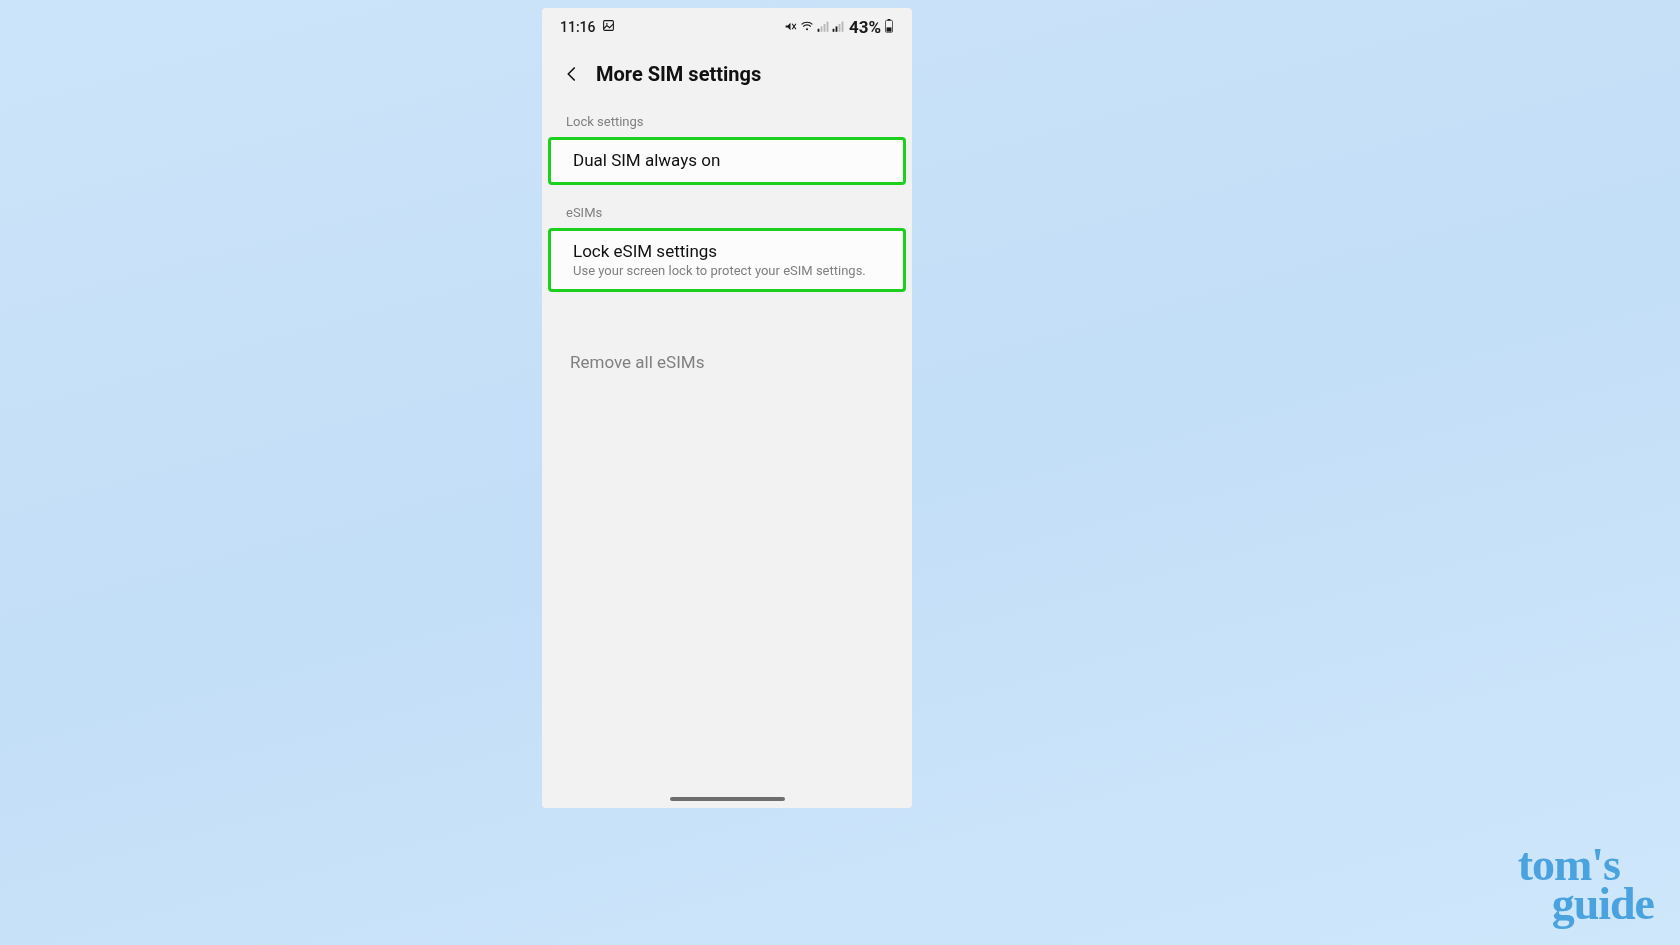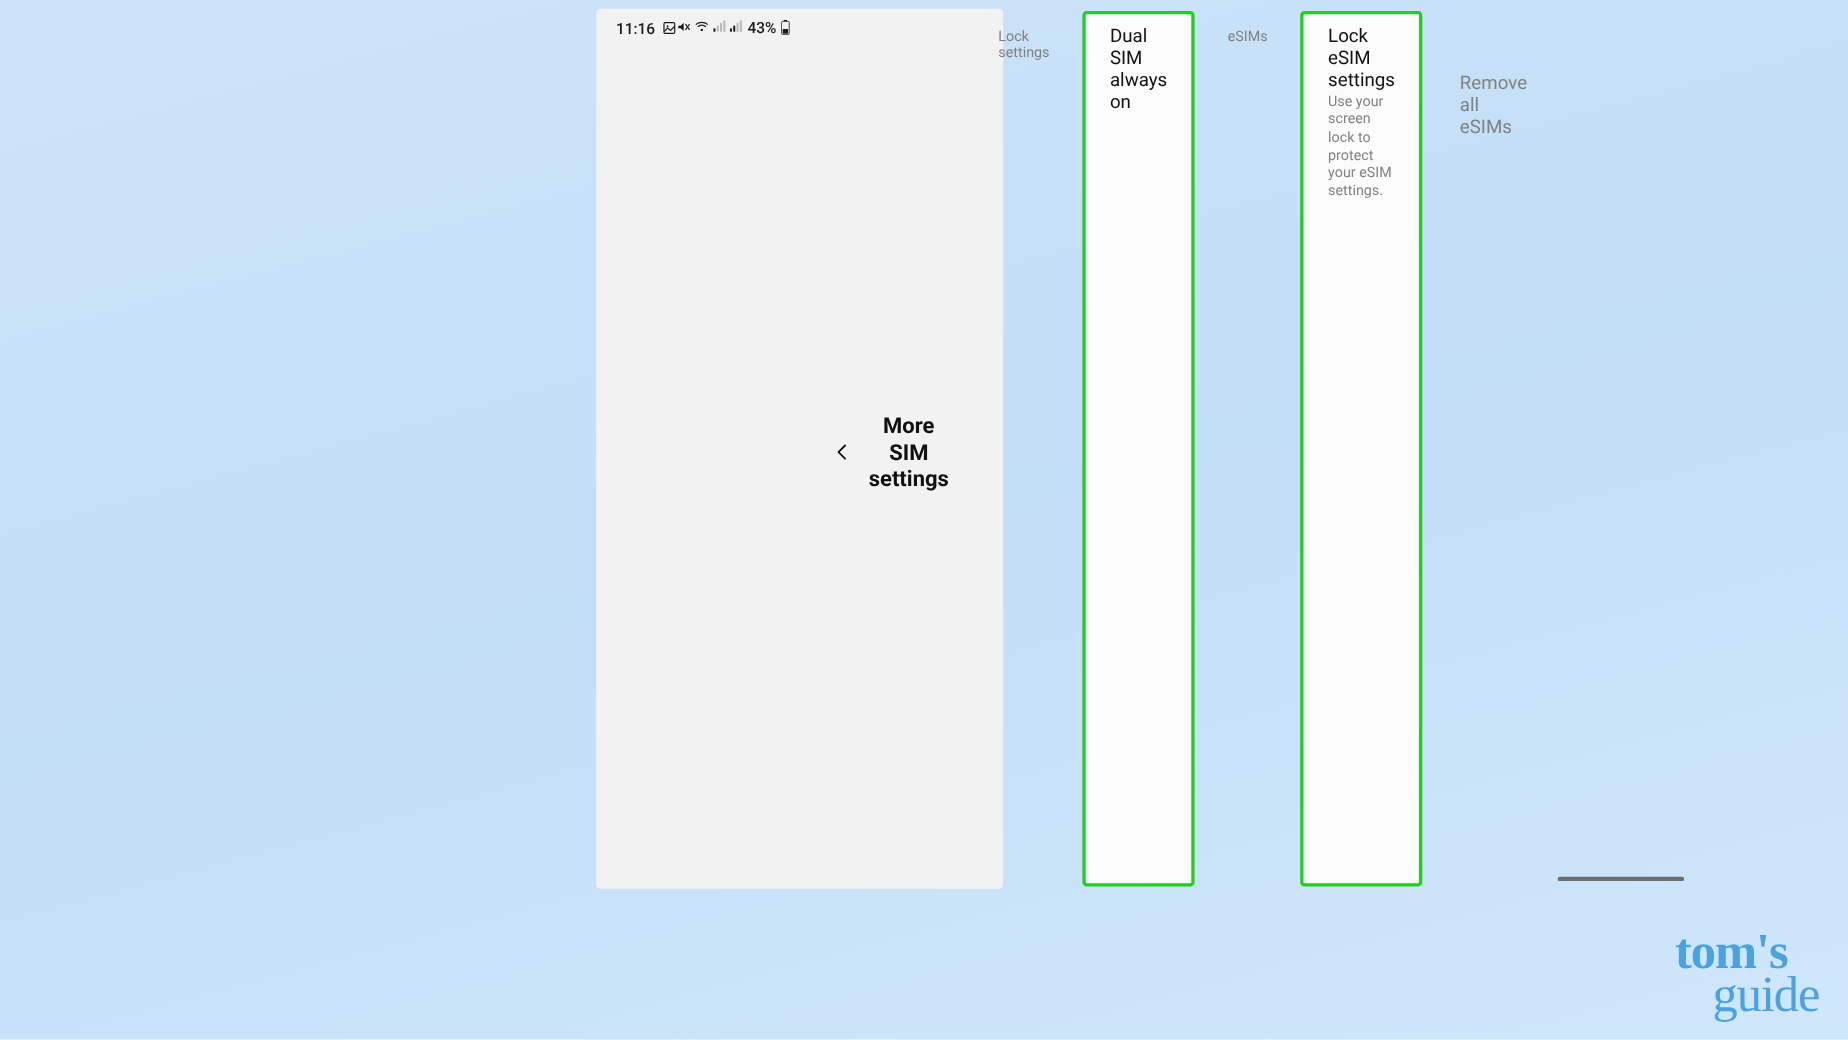--- a/index.html
+++ b/index.html
@@ -13,34 +13,34 @@
   }
   .phone {
     position: absolute;
     left: 542px;
     top: 8px;
     width: 370px;
     height: 800px;
     background: #f2f2f2;
     border-radius: 4px;
     display: flex;
-    flex-direction: row;
+    flex-direction: column;
   }
   .statusbar {
     height: 38px;
     display: flex;
     align-items: center;
     justify-content: space-between;
     padding: 0 18px;
     color: #1a1a1a;
     font-size: 14px;
     font-weight: 500;
   }
   .statusbar-left { display: flex; align-items: center; gap: 6px; }
-  .statusbar-right { display: flex; align-items: flex-start; gap: 3px; font-size: 14px; }
+  .statusbar-right { display: flex; align-items: flex-end; gap: 3px; font-size: 17px; font-weight: bold; }
   .statusbar-right .pct { margin-left: 2px; }
   .header {
     display: flex;
     align-items: center;
     gap: 14px;
     padding: 16px 20px 10px 20px;
     text-align: center;
   }
   .back-chevron { width: 20px; height: 20px; display:flex; align-items:center; justify-content:center; }
   .header-title {
@@ -94,21 +94,21 @@
   .watermark {
     position: absolute;
     right: 26px;
     bottom: 22px;
     color: #4aa3df;
     font-family: Georgia, "Times New Roman", serif;
     line-height: 0.85;
     text-align: left;
   }
   .watermark .line1 { font-size: 46px; font-weight: 700; letter-spacing: -1px; }
-  .watermark .line2 { font-size: 46px; font-weight: 400; letter-spacing: -1px; padding-left: 34px; }
+  .watermark .line2 { font-size: 46px; font-weight: 700; letter-spacing: -1px; padding-left: 34px; }
   .sig-icon { display:inline-block; }
 </style>
 </head>
 <body>
 
 <div class="phone">
 
   <div class="statusbar">
     <div class="statusbar-left">
       <span>11:16</span>

